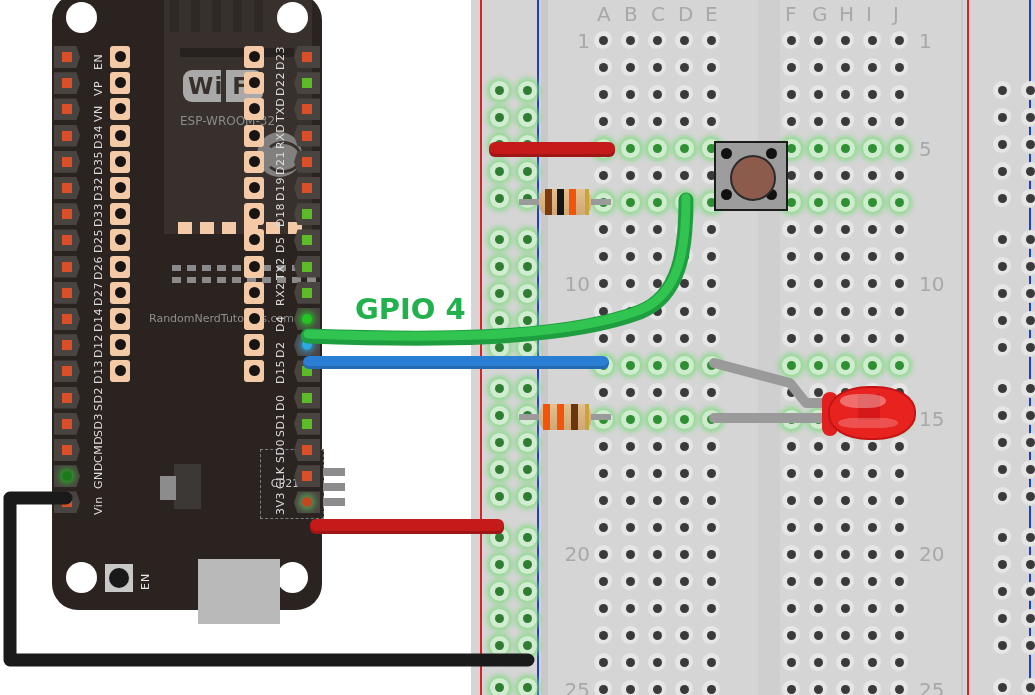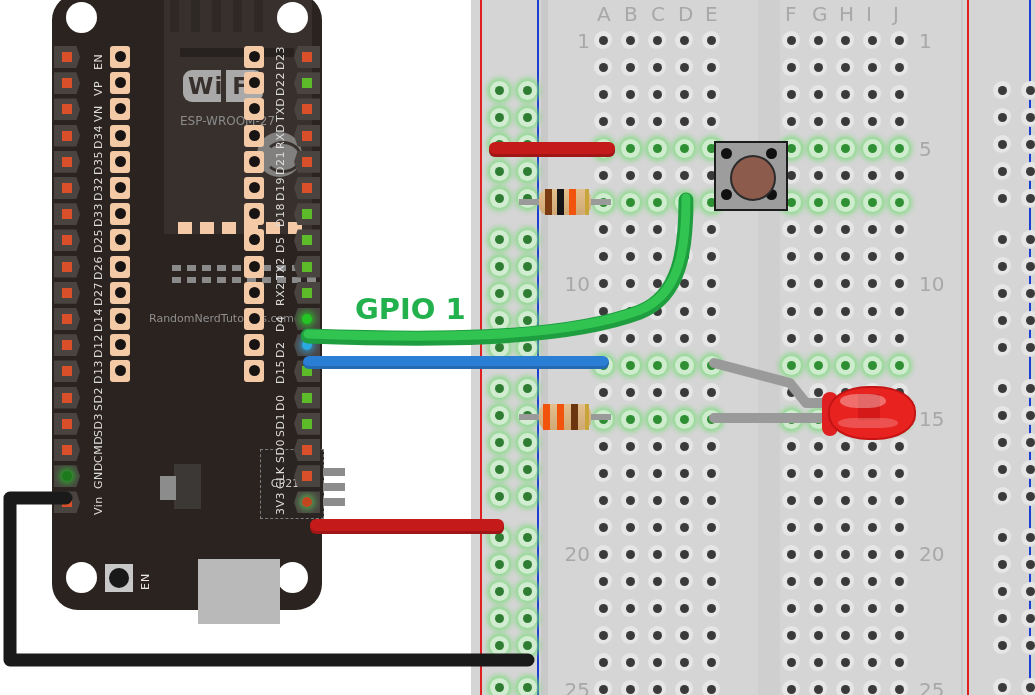--- a/index.html
+++ b/index.html
@@ -1167,21 +1167,21 @@
 
     <div class="esp-ant" style="left:118px;top:-10px;width:9px;height:48px;"></div>
 
     <div class="esp-ant" style="left:139px;top:0px;width:9px;height:38px;"></div>
     <div class="esp-ant" style="left:160px;top:-10px;width:9px;height:48px;"></div>
     <div class="esp-ant" style="left:181px;top:0px;width:9px;height:38px;"></div>
     <div class="esp-ant" style="left:202px;top:-10px;width:9px;height:48px;"></div>
     <div class="esp-antbar"></div>
     <div class="wifi">Wi Fi</div>
     <div class="wifi-gap"></div>
-    <div class="wroom">ESP-WROOM-27</div>
+    <div class="wroom">ESP-WROOM-32</div>
     <div class="globe"></div>
     <div class="esp-silk"></div>
     <div class="esp-silk2"></div>
     <div class="rnt">RandomNerdTutorials.com</div>
     <div class="cp">CP2102</div>
     <div class="reg">
       <div class="regpin" style="top:4px"></div>
       <div class="regpin" style="top:19px"></div>
       <div class="regpin" style="top:34px"></div>
     </div>
@@ -1438,21 +1438,21 @@
 
   <svg width="1035" height="695" style="position:absolute;left:0;top:0;pointer-events:none;">
     <path d="M308,336 C420,340 560,342 640,312 C680,296 686,250 686,200" stroke="#1f9e3f" stroke-width="15" fill="none" stroke-linecap="round"></path>
     <path d="M308,334 C420,338 560,340 640,310 C680,294 686,248 686,198" stroke="#31c451" stroke-width="9" fill="none" stroke-linecap="round"></path>
   </svg>
 
   <svg width="1035" height="695" style="position:absolute;left:0;top:0;pointer-events:none;">
     <path d="M10,498 L66,498 M10,498 L10,660 M10,660 L528,660" stroke="#1a1a1a" stroke-width="13" fill="none" stroke-linecap="round" stroke-linejoin="round"></path>
   </svg>
 
-  <div class="gpio-txt" style="left:355px;top:292px;color:#22b14c;">GPIO 1</div>
+  <div class="gpio-txt" style="left:355px;top:292px;color:#22b14c;">GPIO 4</div>
 
   <div class="res" style="left:519px;top:187px;">
     <div class="lead" style="left:0;width:28px"></div>
     <div class="lead" style="left:58px;width:34px"></div>
     <div class="body"></div>
     <div class="bnd" style="left:26px;background:#7a3b12"></div>
     <div class="bnd" style="left:38px;background:#161616"></div>
     <div class="bnd" style="left:50px;background:#f2530d"></div>
     <div class="bnd" style="left:66px;width:4px;background:#c8a53a"></div>
   </div>

